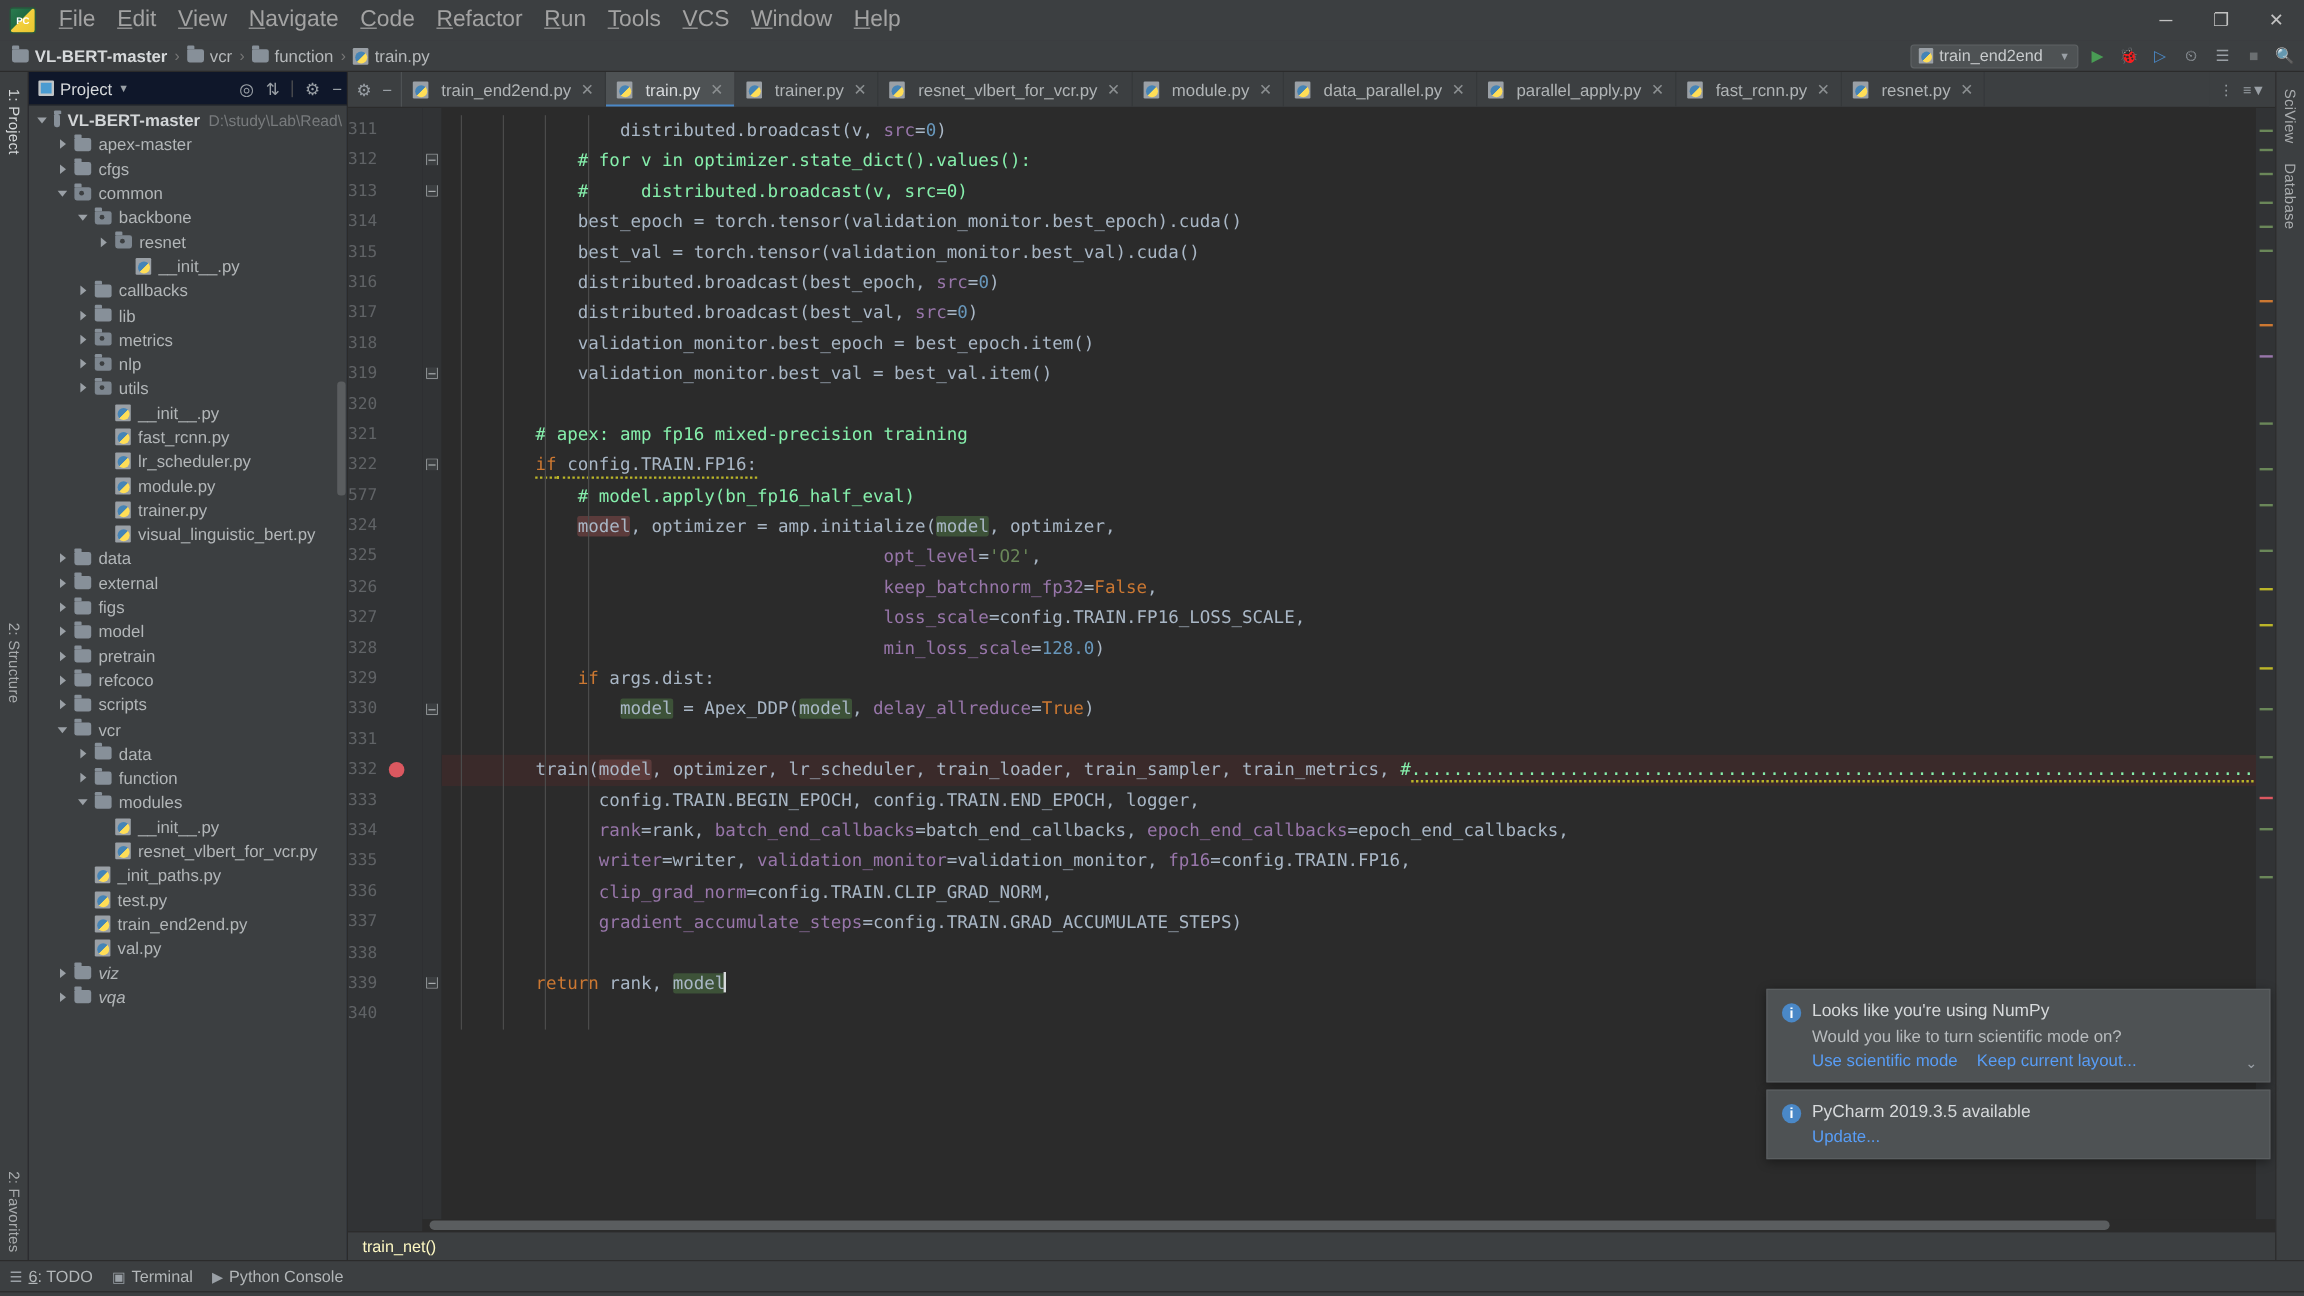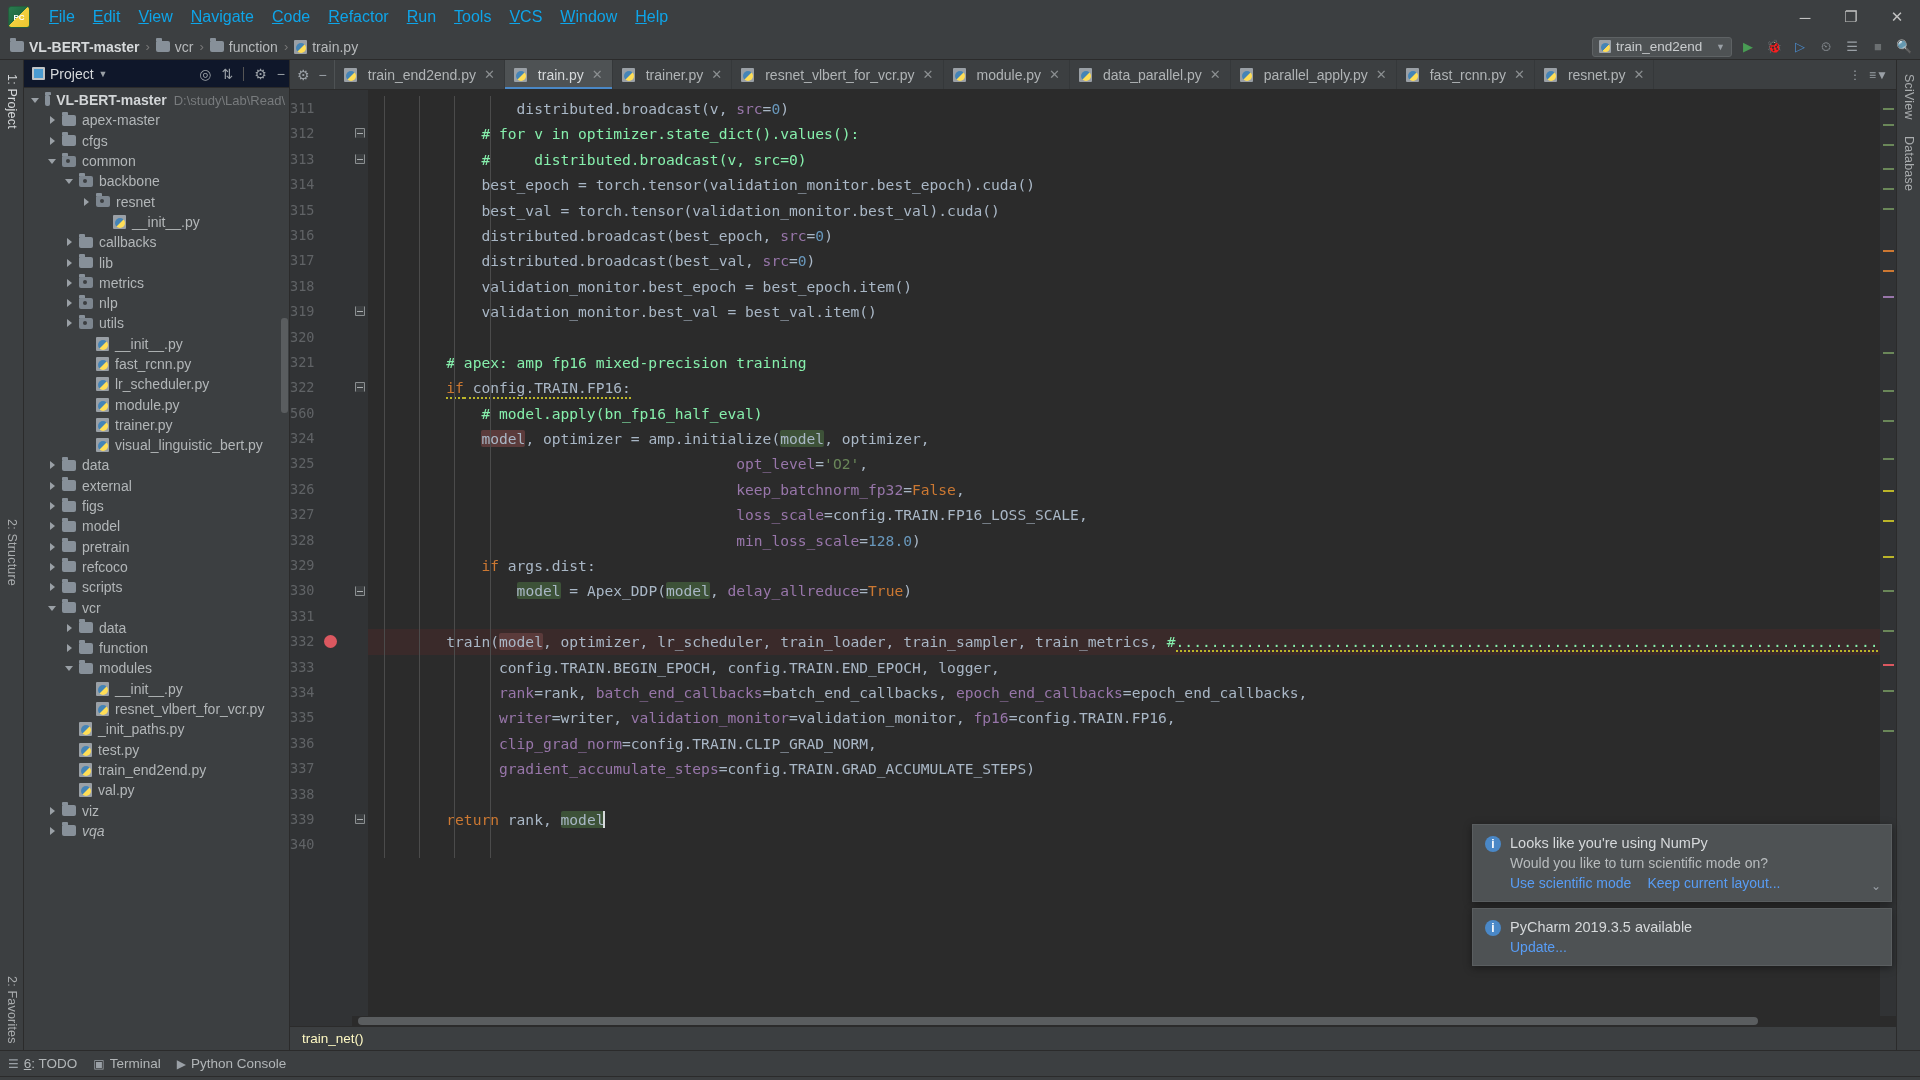--- a/index.html
+++ b/index.html
@@ -18,21 +18,21 @@
     padding-left:8px; position:relative;
   }
   #app-logo {
     width:22px;height:22px;border-radius:3px;
     background:linear-gradient(135deg,#2a7b4f 0%,#1f6b43 45%,#f4d03f 46%,#e8c72f 100%);
     display:flex;align-items:center;justify-content:center;
     font-size:8px;font-weight:bold;color:#fff; margin-right:10px;
     border:1px solid #245c3c;
   }
   .menu-item {
-    padding:3px 9px; font-size:16px; color:#0ea5e9; cursor:default; white-space:nowrap;
+    padding:3px 9px; font-size:19px; color:#a3a3a3; cursor:default; white-space:nowrap;
   }
   .menu-item u { text-decoration:underline; }
   #title-text {
     margin-left:16px; color:#9a9a9a; font-size:14.5px; white-space:nowrap;
     overflow:hidden;
   }
   #win-controls { position:absolute; right:0; top:0; height:34px; display:flex; }
   .win-btn {
     width:46px;height:34px;display:flex;align-items:center;justify-content:center;
     color:#c2c2c2;font-size:15px;
@@ -512,21 +512,21 @@
         <div class="tnode" style="padding-left: 40px;">
           <span class="arrow none"></span>
           <span class="py-ico"></span>
           <span class="nm">train_end2end.py</span>
         </div>
         <div class="tnode" style="padding-left: 40px;">
           <span class="arrow none"></span>
           <span class="py-ico"></span>
           <span class="nm">val.py</span>
         </div>
-        <div class="tnode" style="padding-left: 23px;">
+        <div class="tnode" style="padding-left: 23px; font-style: italic;">
           <span class="arrow r"></span>
           <span class="folder-ico"></span>
           <span class="nm">viz</span>
         </div>
         <div class="tnode" style="padding-left: 23px; font-style: italic;">
           <span class="arrow r"></span>
           <span class="folder-ico"></span>
           <span class="nm">vqa</span>
         </div>
         <div id="tree-scroll"></div>
@@ -599,21 +599,21 @@
           <div class="ln">313</div>
           <div class="ln">314</div>
           <div class="ln">315</div>
           <div class="ln">316</div>
           <div class="ln">317</div>
           <div class="ln">318</div>
           <div class="ln">319</div>
           <div class="ln">320</div>
           <div class="ln">321</div>
           <div class="ln">322</div>
-          <div class="ln">560</div>
+          <div class="ln">577</div>
           <div class="ln">324</div>
           <div class="ln">325</div>
           <div class="ln">326</div>
           <div class="ln">327</div>
           <div class="ln">328</div>
           <div class="ln">329</div>
           <div class="ln">330</div>
           <div class="ln">331</div>
           <div class="ln">332</div>
           <div id="breakpoint" style="top: 545.4px;"></div>

